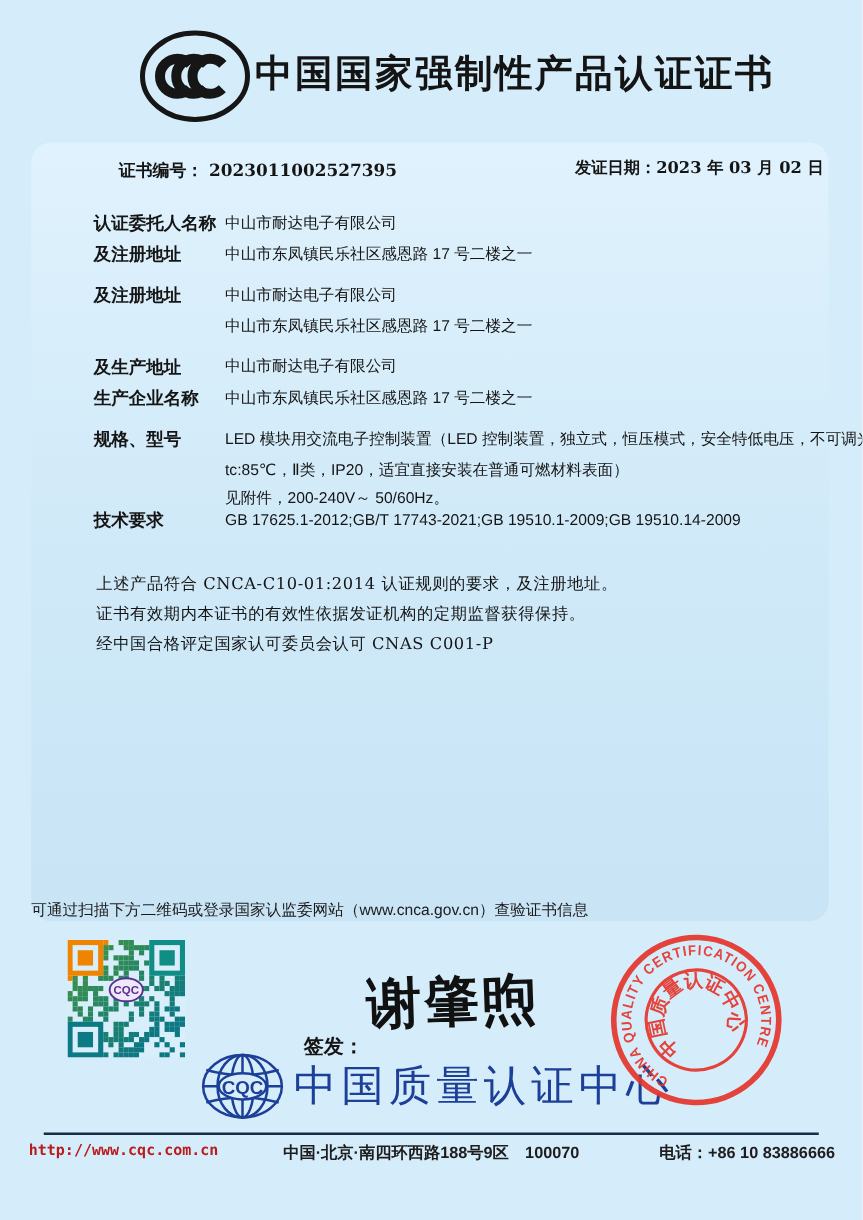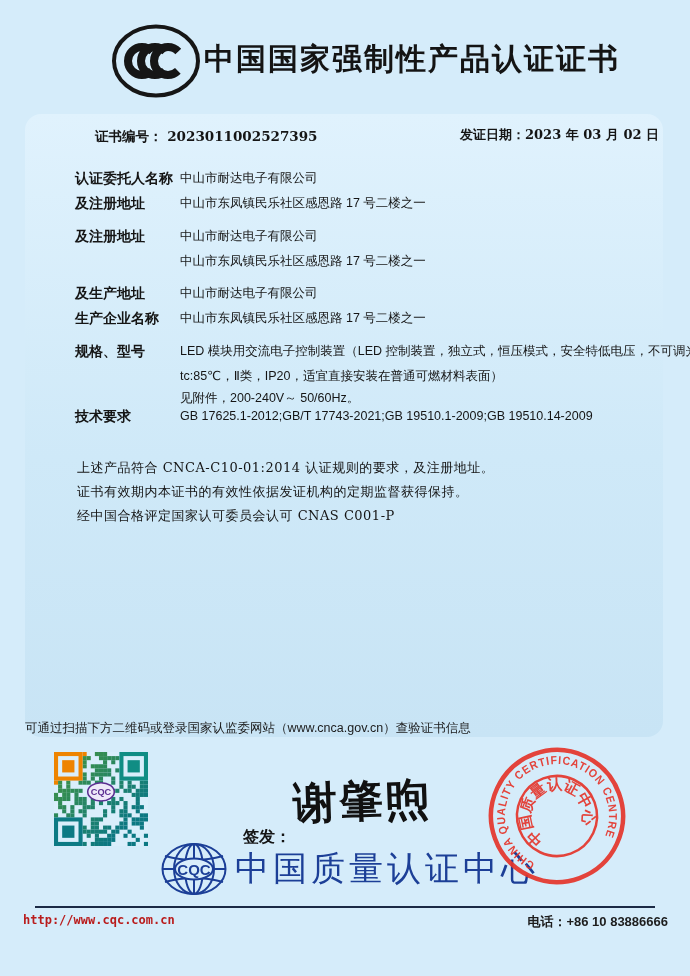--- a/index.html
+++ b/index.html
@@ -402,15 +402,16 @@
     <text font-family="Liberation Sans, sans-serif" font-size="11.5" font-weight="bold" fill="#e5352b" letter-spacing="1">
       <textPath href="#ring-path" startOffset="0" textLength="243" lengthAdjust="spacingAndGlyphs">CHINA QUALITY CERTIFICATION CENTRE</textPath>
     </text>
     <text font-family="Liberation Sans, sans-serif" font-size="15" font-weight="bold" fill="#e5352b">
       <textPath href="#inner-path" startOffset="2" textLength="120" lengthAdjust="spacing">中国质量认证中心</textPath>
     </text>
   </svg>
 
   <div class="footer-line"></div>
   <div class="footer-web">http://www.cqc.com.cn</div>
+  <div class="footer-addr">中国·北京·南四环西路188号9区　100070</div>
   <div class="footer-phone">电话：+86 10 83886666</div>
 
 </div>
 
 </body></html>

